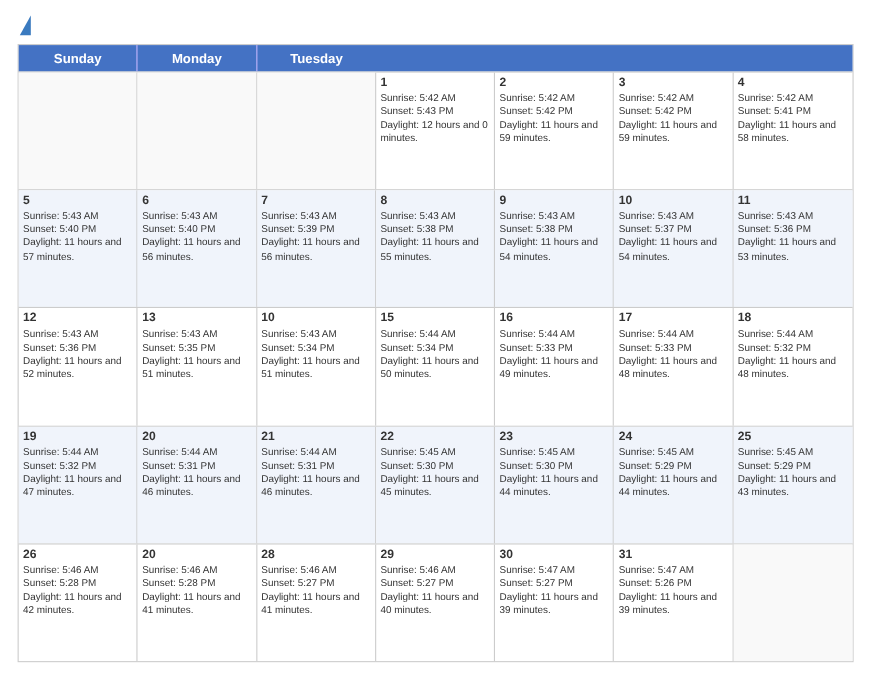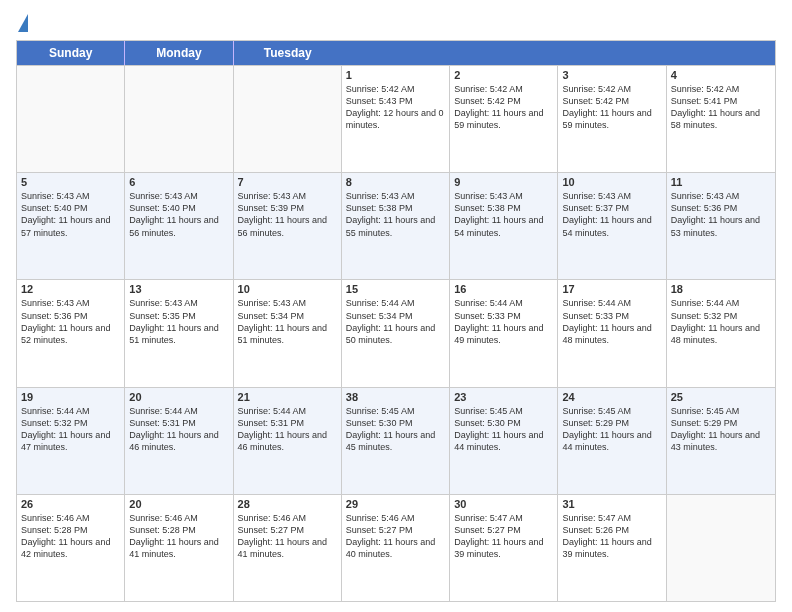--- a/index.html
+++ b/index.html
@@ -232,21 +232,21 @@
           </div>
           <div class="cal-cell">
             <div class="day-number">20</div>
             <div class="day-info">Sunrise: 5:44 AM<br>Sunset: 5:31 PM<br>Daylight: 11 hours and 46 minutes.</div>
           </div>
           <div class="cal-cell">
             <div class="day-number">21</div>
             <div class="day-info">Sunrise: 5:44 AM<br>Sunset: 5:31 PM<br>Daylight: 11 hours and 46 minutes.</div>
           </div>
           <div class="cal-cell">
-            <div class="day-number">38</div>
+            <div class="day-number">22</div>
             <div class="day-info">Sunrise: 5:45 AM<br>Sunset: 5:30 PM<br>Daylight: 11 hours and 45 minutes.</div>
           </div>
           <div class="cal-cell">
             <div class="day-number">23</div>
             <div class="day-info">Sunrise: 5:45 AM<br>Sunset: 5:30 PM<br>Daylight: 11 hours and 44 minutes.</div>
           </div>
           <div class="cal-cell">
             <div class="day-number">24</div>
             <div class="day-info">Sunrise: 5:45 AM<br>Sunset: 5:29 PM<br>Daylight: 11 hours and 44 minutes.</div>
           </div>

